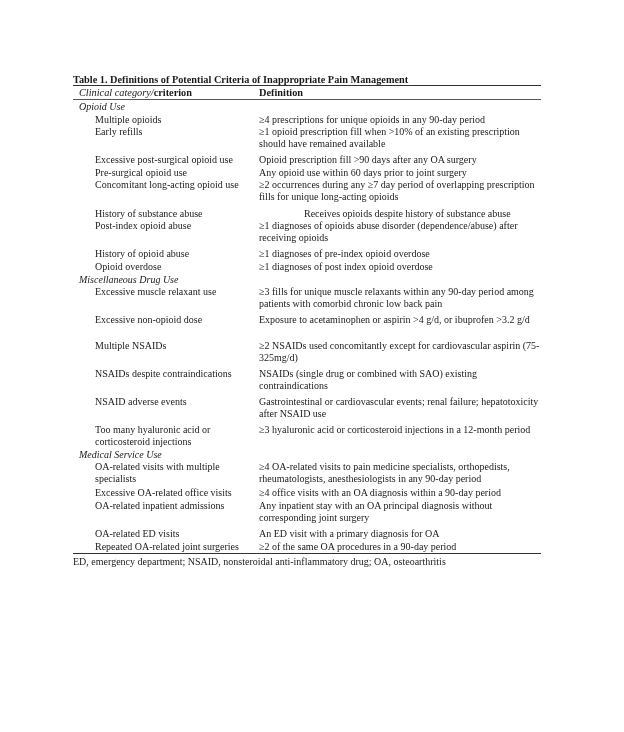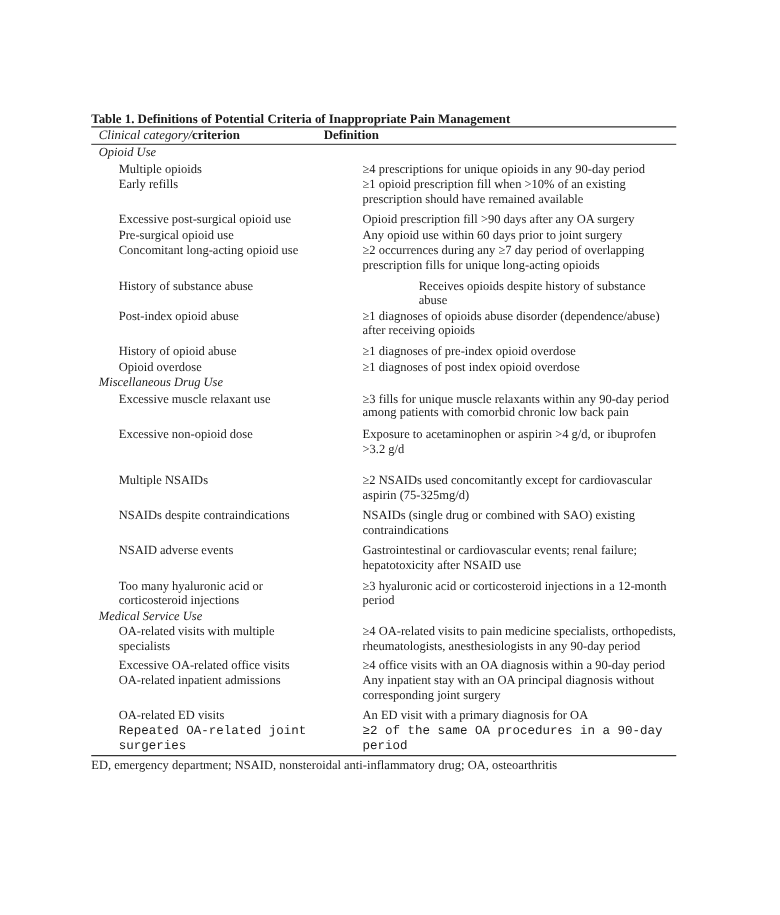--- a/index.html
+++ b/index.html
@@ -1,30 +1,30 @@
 <!DOCTYPE html>
 <html><head>
 <meta charset="utf-8">
 <style>
   html, body { margin:0; padding:0; background:#ffffff; }
   body { width:624px; height:732px; position:relative; overflow:hidden;
          font-family:"Liberation Serif", "DejaVu Serif", serif; color:#1a1a1a; }
-  .doc { position:absolute; left:73px; top:90px; width:468px; }
+  .doc { position:absolute; left:73px; top:74px; width:468px; }
   .title { font-weight:bold; font-size:10.3px; line-height:11px; white-space:nowrap; }
   .rule { height:0; border-top:1.3px solid #333; }
   .hdr { display:flex; font-size:10.3px; line-height:13px; height:13px; }
   .hdr .c1 { width:180px; padding-left:6px; }
   .hdr .c2 { flex:1; font-weight:bold; }
   .hdr .c1 .it { font-style:italic; }
   .hdr .c1 .bd { font-weight:bold; }
   .rule-thin { border-top:1px solid #555; }
   .cat { font-style:italic; font-size:10px; line-height:12px; padding-left:6px; height:12.5px; }
   .row { display:flex; font-size:10px; line-height:11.6px; }
   .row .c1 { width:164px; padding-left:22px; box-sizing:content-box; }
-  .row .c2 { flex:1;margin-left:31px; }
+  .row .c2 { flex:1; }
   .foot { font-size:10px; line-height:12px; margin-top:2px; }
 </style>
 </head>
 <body>
 
 <div class="doc">
   <div class="title">Table 1. Definitions of Potential Criteria of Inappropriate Pain Management</div>
   <div class="rule"></div>
   <div class="hdr">
     <div class="c1"><span class="it">Clinical category/</span><span class="bd">criterion</span></div>
@@ -104,20 +104,20 @@
         <div class="c2">≥4 office visits with an OA diagnosis within a 90-day period</div>
       </div>
       <div class="row" style="padding-bottom: 5px;">
         <div class="c1">OA-related inpatient admissions</div>
         <div class="c2">Any inpatient stay with an OA principal diagnosis without corresponding joint surgery</div>
       </div>
       <div class="row" style="padding-bottom: 1px;">
         <div class="c1">OA-related ED visits</div>
         <div class="c2">An ED visit with a primary diagnosis for OA</div>
       </div>
-      <div class="row" style="padding-bottom: 1px; font-family: Liberation Mono, monospace;">
+      <div class="row" style="padding-bottom: 1px;">
         <div class="c1">Repeated OA-related joint surgeries</div>
         <div class="c2">≥2 of the same OA procedures in a 90-day period</div>
       </div>
     </div>
   <div class="rule"></div>
   <div class="foot">ED, emergency department; NSAID, nonsteroidal anti-inflammatory drug; OA, osteoarthritis</div>
 </div>
 
 </body></html>

